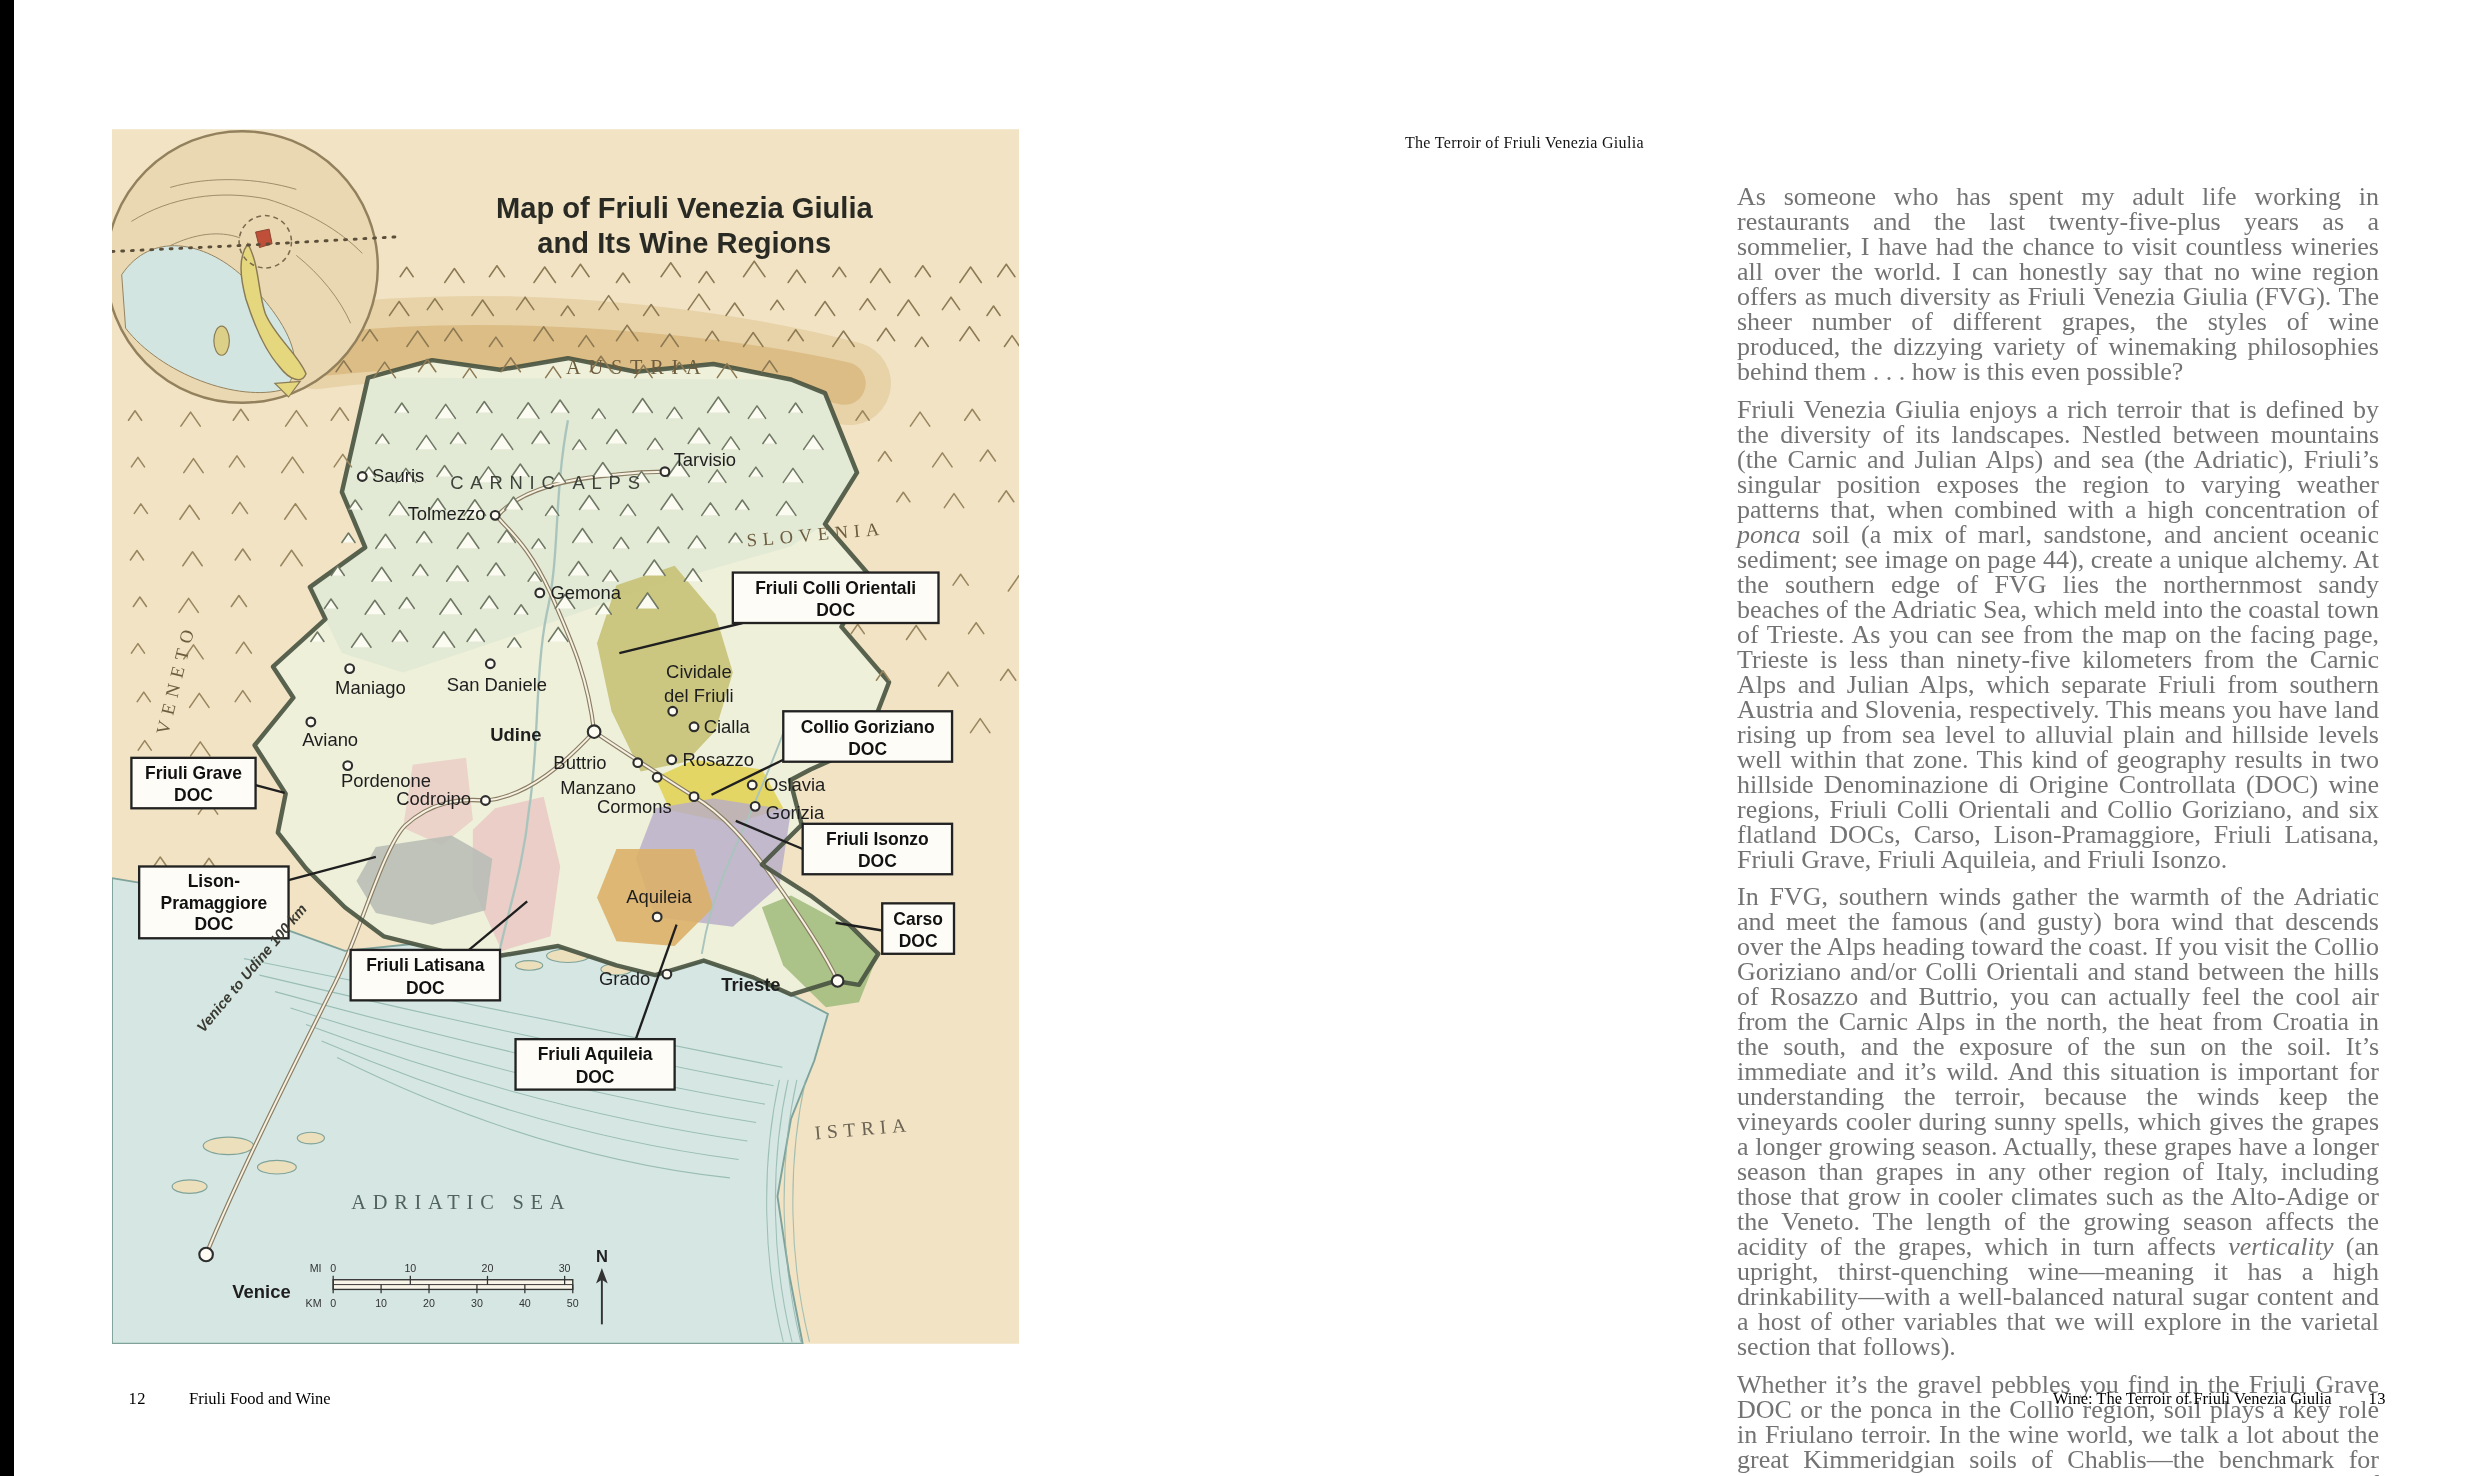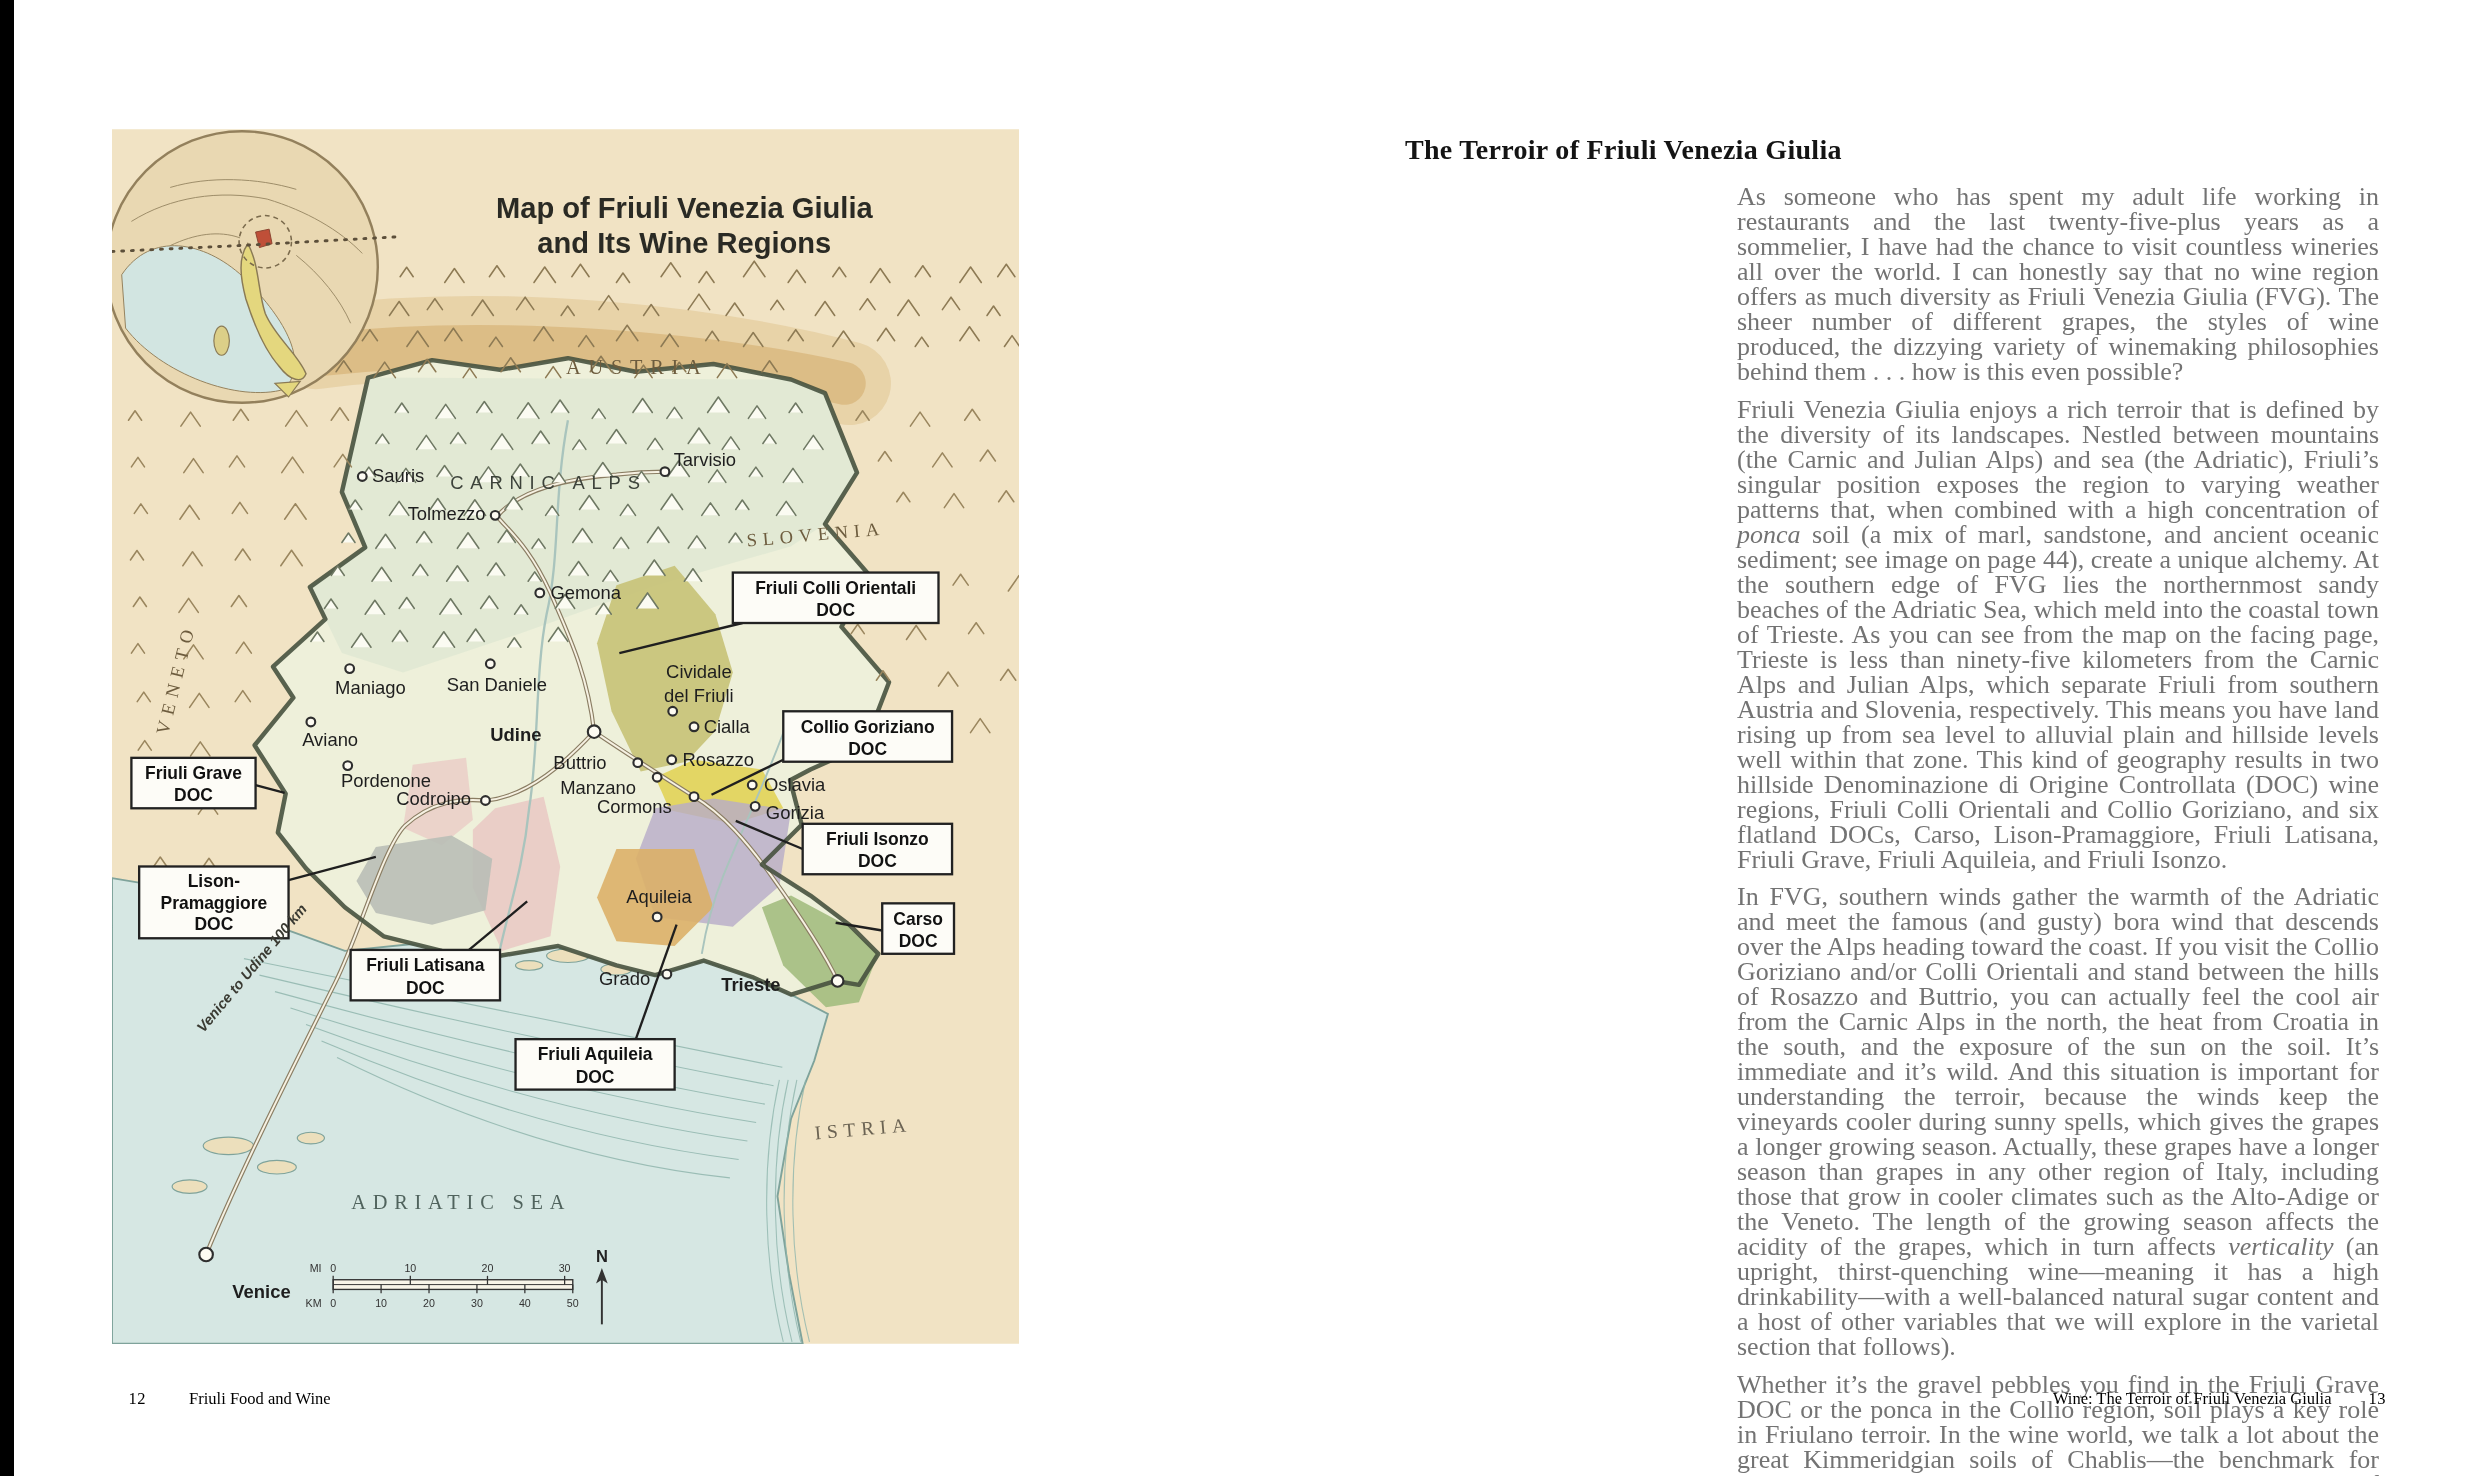--- a/index.html
+++ b/index.html
@@ -5,21 +5,21 @@
   html,body{margin:0;padding:0;background:#ffffff;}
   body{width:2484px;height:1477px;position:relative;overflow:hidden;font-family:"Liberation Serif",serif;color:#1c1c1c;}
   .edge-strip{position:absolute;left:0;top:0;width:13.6px;height:1477px;background:#000;}
   
   .left-page{position:absolute;left:13.6px;top:0;width:1228px;height:1477px;}
   #map-wrap{position:absolute;left:98px;top:129px;width:907px;height:1215px;}
   #map-svg{width:907px;height:1215px;display:block;}
   
   .right-page{position:absolute;left:1242px;top:0;width:1242px;height:1477px;}
   .chapter-heading{position:absolute;left:163px;top:134px;font-family:"Liberation Serif",serif;
-      font-size:28px;font-weight:700;letter-spacing:0.3px;color:#141414;}
+      font-size:16px;font-weight:400;letter-spacing:0.3px;color:#141414;}
   .body-col{position:absolute;left:495px;top:184px;width:642px;text-align:justify;
       font-size:26px;line-height:25px;color:#737373;}
   .body-col p{margin:0 0 12.6px 0;}
   .body-col i{font-style:italic;font-family:Liberation Serif, serif;}
   
   .footer{position:absolute;top:1389px;font-size:16.5px;color:#000000;}
   .footer .pgnum{letter-spacing:0.5px;}
   .footer-left{left:115px;}
   .footer-left .ftext{margin-left:43px;}
   .footer-right{right:98px;text-align:right;}

